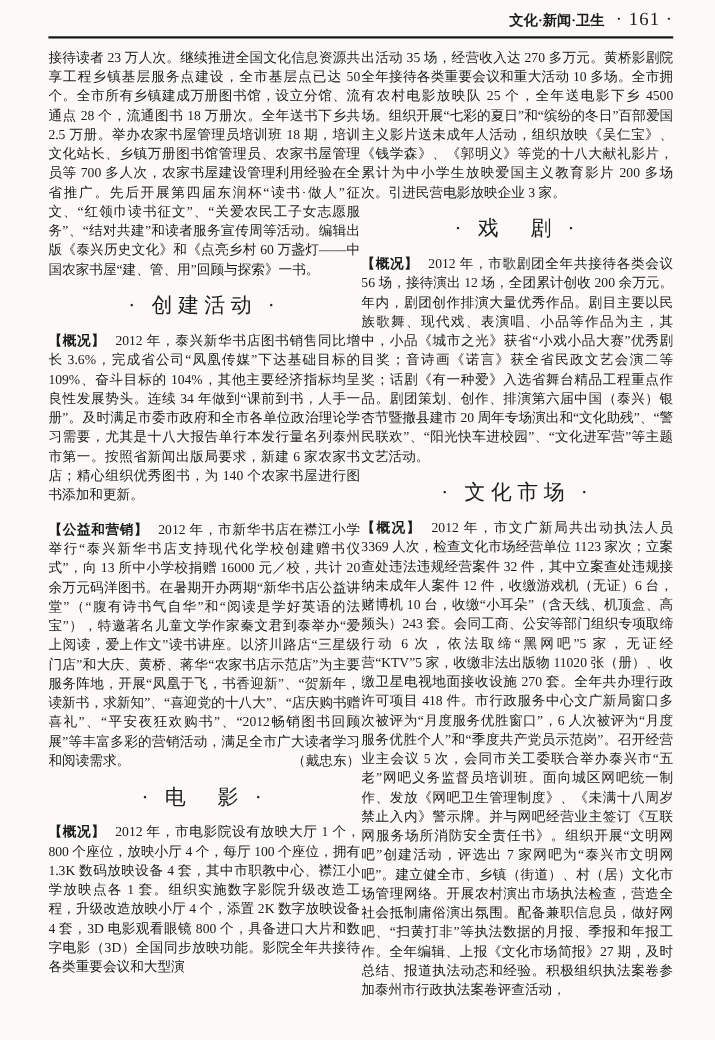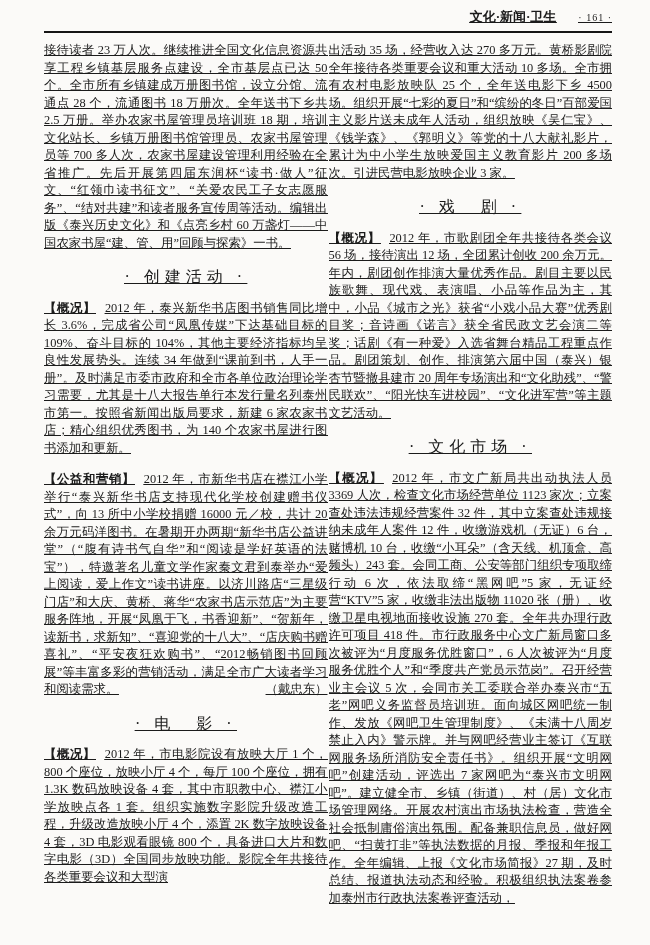--- a/index.html
+++ b/index.html
@@ -1,15 +1,15 @@
 <!DOCTYPE html>
 <html><head>
 <meta charset="utf-8">
 <style>
-  * { margin: 0; padding: 0; box-sizing: border-box; text-decoration: underline; }
+  * { margin: 0; padding: 0; box-sizing: border-box; }
   html, body {
     width: 650px; height: 945px;
     overflow: hidden;
     background: #fbfaf8;
     font-family: "Liberation Serif", "DejaVu Serif", serif;
     color: #1b1b1b;
   }
   .page {
     width: 650px; height: 945px;
     padding: 8px 38px 6px 44px;
@@ -20,23 +20,22 @@
     display: flex;
     justify-content: flex-end;
     align-items: baseline;
     gap: 10px;
     font-size: 13px;
     font-weight: bold;
     padding-bottom: 5px;
   }
   .page-header .pagenum {
     font-weight: normal;
-    font-size: 10px;
+    font-size: 17px;
     letter-spacing: 1px;
-    margin-left: 12px;
   }
   .header-rule {
     border: 0;
     border-top: 2.5px solid #151515;
     margin-bottom: 9px;
   }
   .columns {
     flex: 1;
     display: flex;
     gap: 1px;
@@ -51,21 +50,21 @@
     overflow: hidden;
   }
   .para { margin-bottom: 1px; }
   .para + .para { margin-top: 14px; }
   .entry-label {
     font-weight: bold;
     margin-right: 9px;
   }
   .section-heading {
     text-align: center;
-    font-size: 16px;
+    font-size: 19px;
     letter-spacing: 5px;
     font-weight: 500;
     margin: 16px 0 14px 0;
     white-space: nowrap;
   }
   .attribution {
     float: right;
   }
 </style>
 </head>

